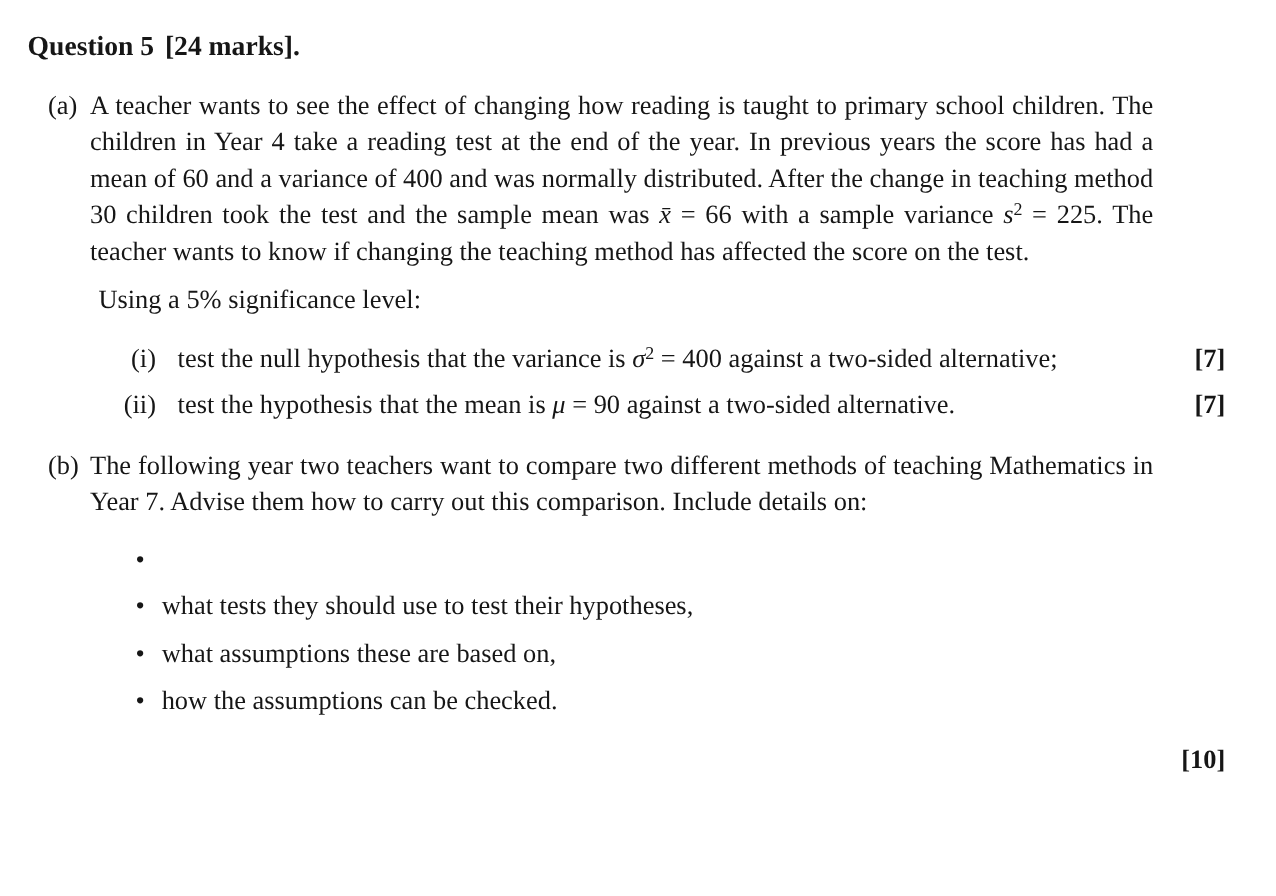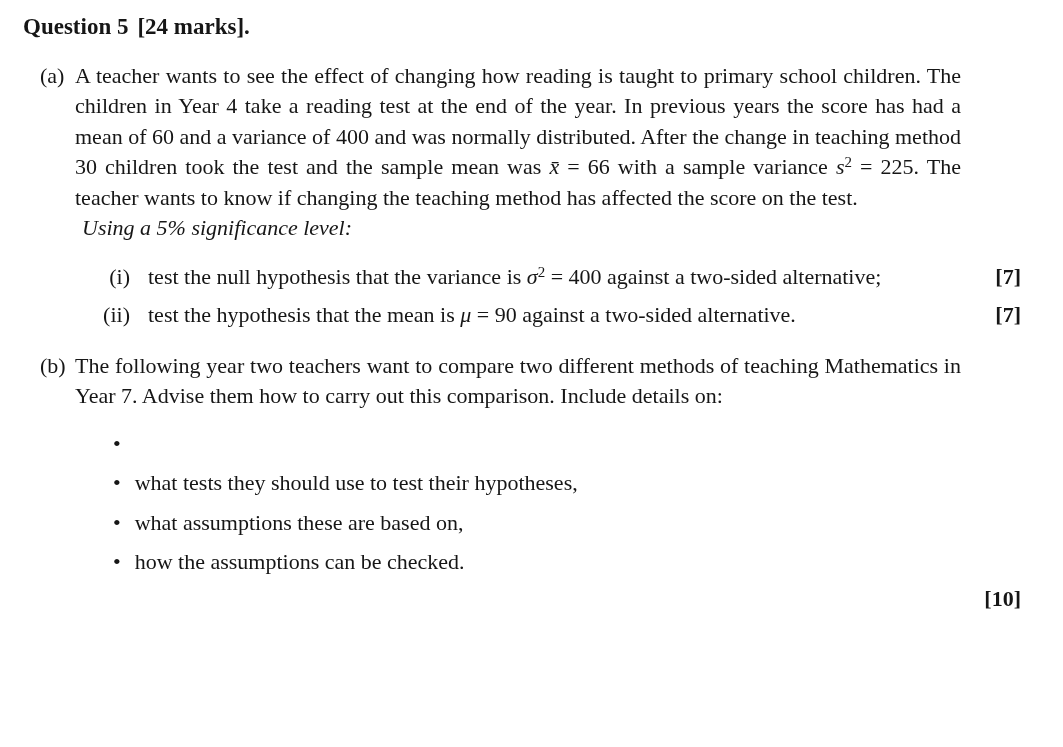--- a/index.html
+++ b/index.html
@@ -11,21 +11,21 @@
     position: relative;
     width: 1063px;
     height: 712px;
     background: #ffffff;
     color: #161616;
     font-family: "Liberation Serif", "DejaVu Serif", serif;
     font-size: 22px;
     line-height: 30.5px;
     overflow: hidden;
     box-sizing: border-box;
-    padding-top: 12px;
+    padding-top: 24px;
   }
   .heading {
     margin-left: 23px;
     font-weight: bold;
     font-size: 23px;
   }
   .heading .marks-gap {
     margin-left: 9px;
   }
   .part {
@@ -40,22 +40,22 @@
     width: 946px;
   }
   .para {
     margin: 0;
     width: 886px;
     text-align: justify;
     text-align-last: left;
   }
   .part-a { margin-top: 18px; }
   .sig-level {
+    margin-top: 10px;
     margin-left: 7px;
-    font-style: italic;
   }
   .subitem {
     display: flex;
     align-items: flex-start;
   }
   .subitem-i  { margin-top: 18px; }
   .subitem-ii { margin-top: 8px; }
   .subitem-label {
     flex: 0 0 55px;
     text-align: right;
@@ -79,21 +79,21 @@
   .bullet-item {
     display: flex;
     align-items: baseline;
   }
   .bullet-item + .bullet-item { margin-top: 9px; }
   .bullet-dot {
     flex: 0 0 auto;
     margin-right: 14px;
   }
   .marks-total {
-    margin-top: 6px;
+    margin-top: 18px;
     text-align: right;
     font-weight: bold;
   }
   i.math { font-style: italic; }
   sup.math-sup {
     font-size: 0.68em;
     line-height: 0;
     vertical-align: 7px;
   }
 </style>

